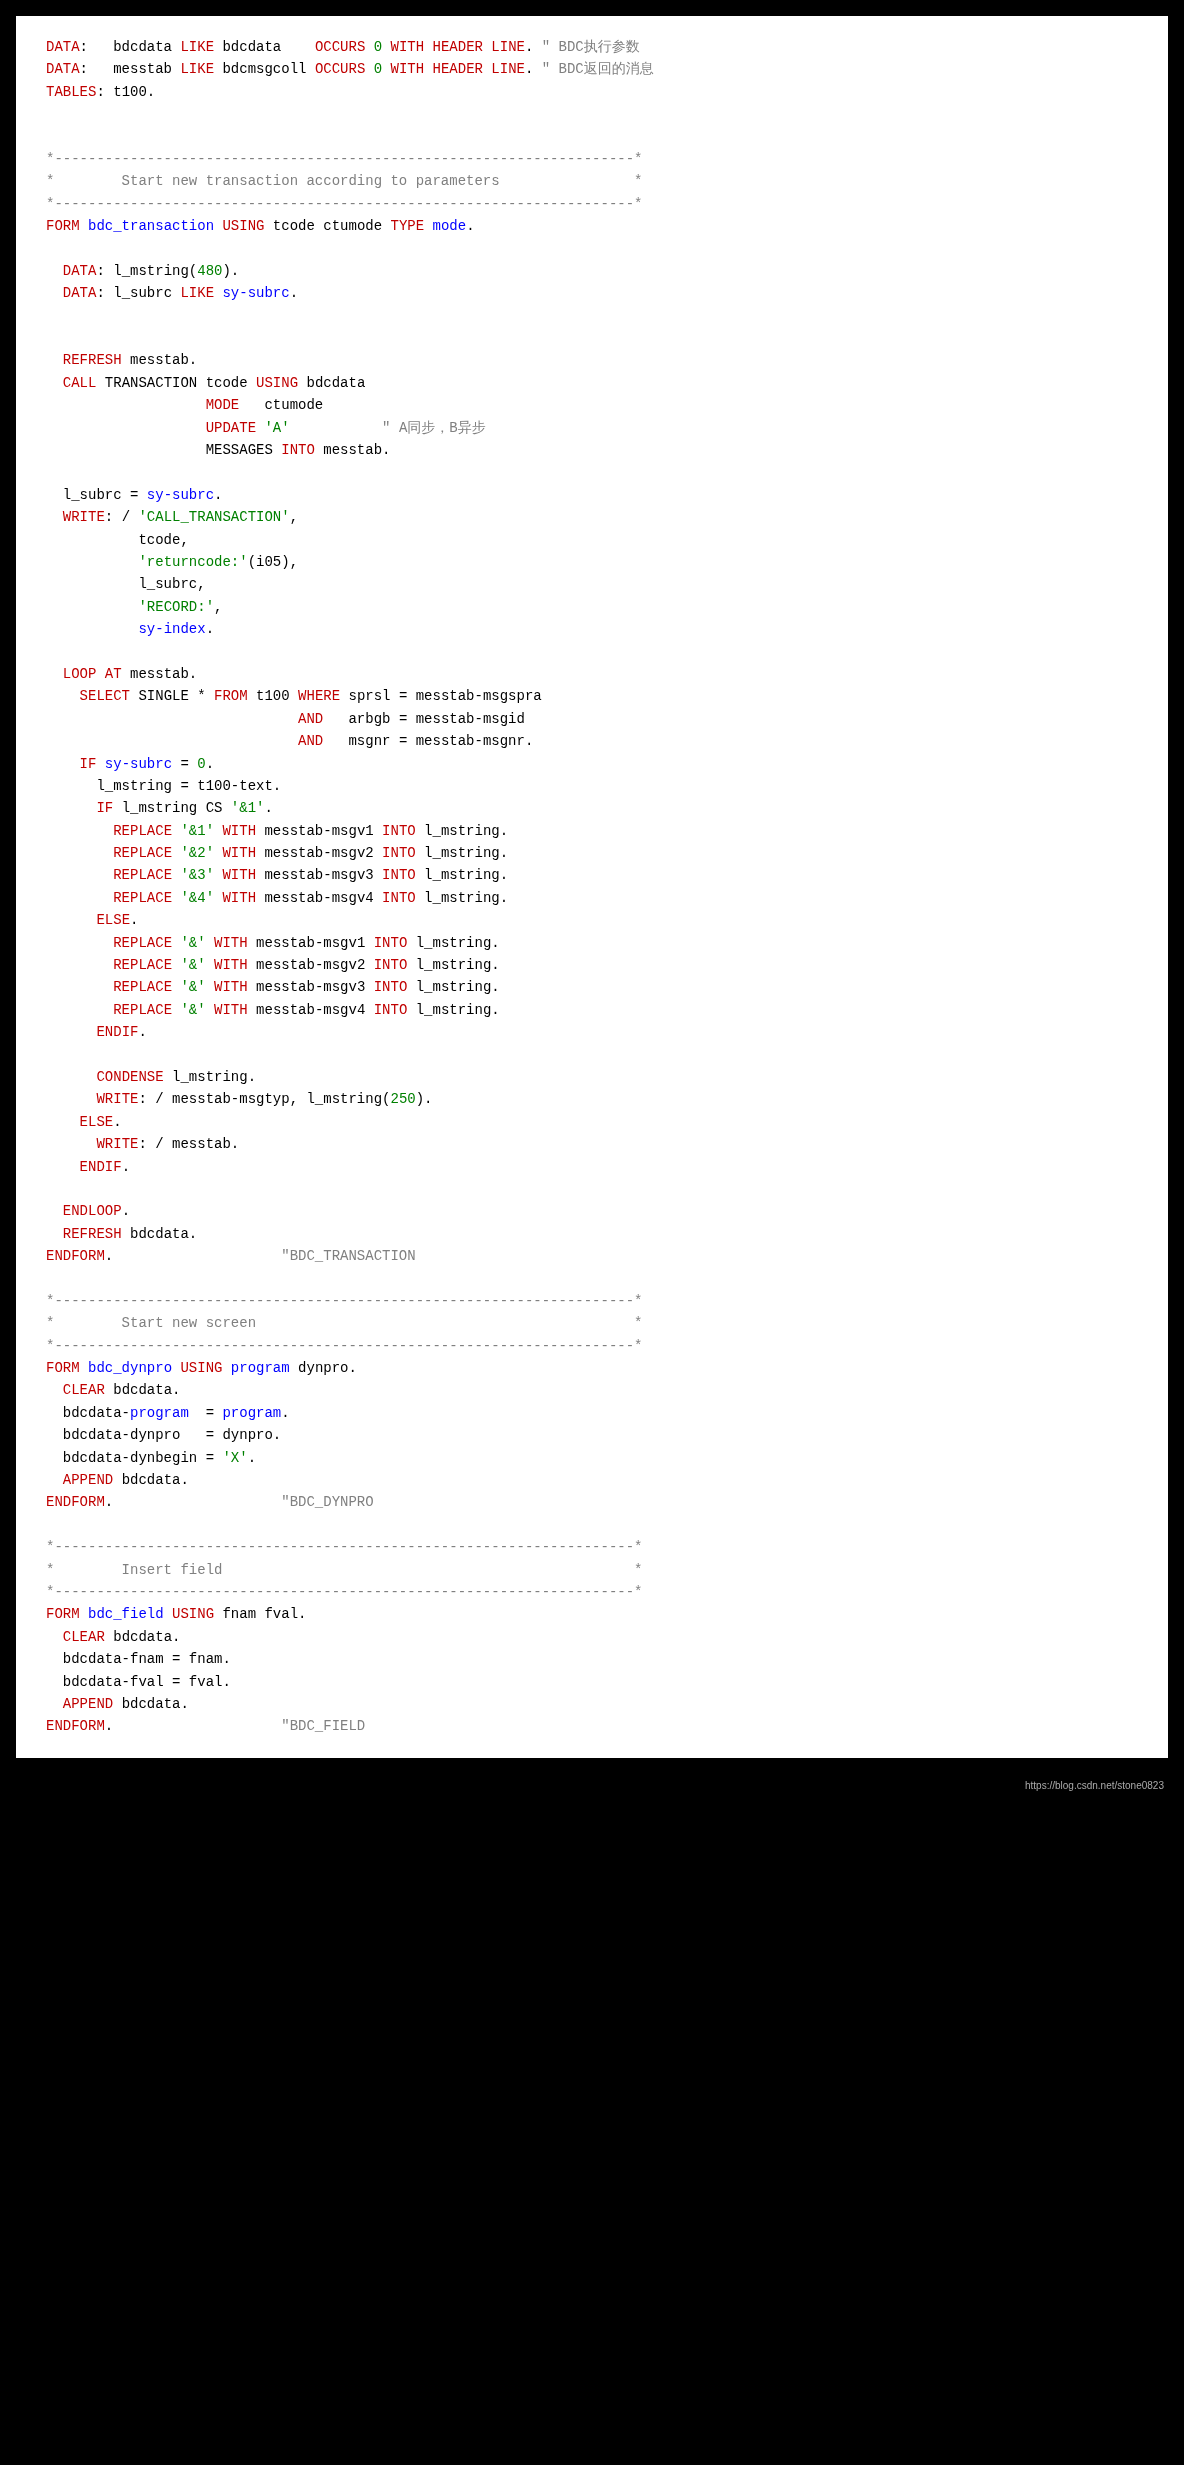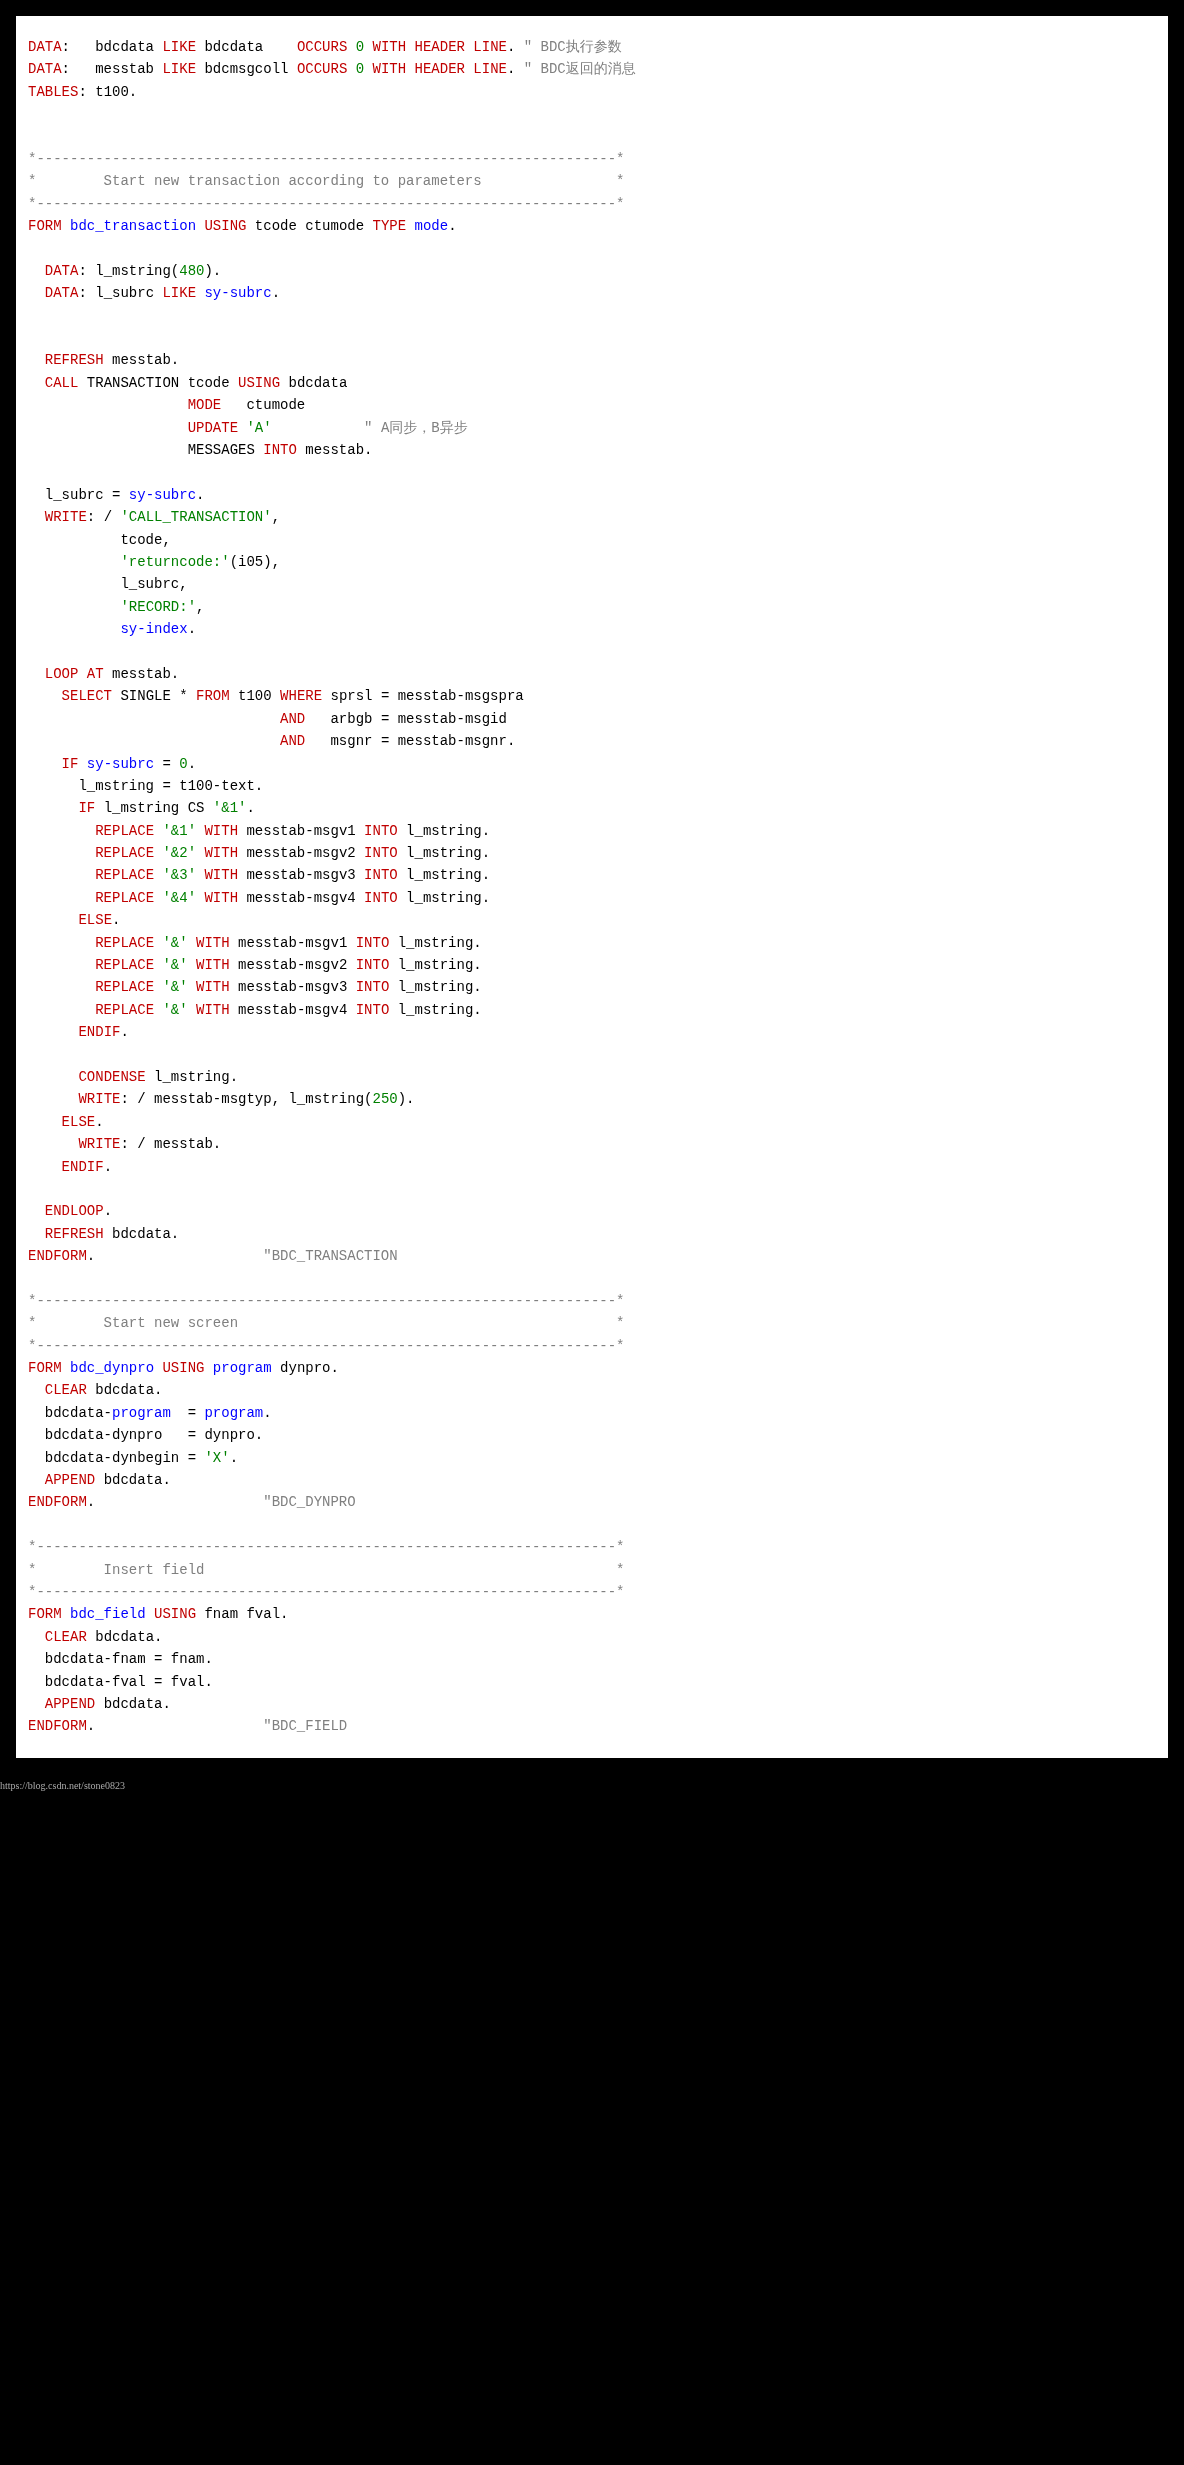--- a/index.html
+++ b/index.html
@@ -6,35 +6,35 @@
     margin: 0;
     padding: 0;
     background: #000;
     font-family: Consolas, Monaco, 'Courier New', monospace;
     font-size: 14px;
     line-height: 1.6;
   }
   .container {
     background: #fff;
     margin: 16px;
-    padding: 20px 12px;
+    padding: 20px 30px;
     white-space: pre;
     overflow-x: auto;
   }
   .tok-red { color: #c00000; }
   .tok-blue { color: #0000ff; }
   .tok-green { color: #008000; }
   .tok-gray { color: #808080; }
   .tok-black { color: #000; }
   .watermark {
     color: #aaa;
     font-size: 10px;
-    text-align: left;
+    text-align: right;
     padding: 4px 20px 8px 0;
-    font-family: Liberation Serif, serif;
+    font-family: Liberation Sans, sans-serif;
   }
 </style>
 </head>
 <body>
 
 <div class="container" id="code"><span class="tok-red">DATA</span><span class="tok-black">:   bdcdata </span><span class="tok-red">LIKE</span><span class="tok-black"> bdcdata    </span><span class="tok-red">OCCURS</span><span class="tok-black"> </span><span class="tok-green">0</span><span class="tok-black"> </span><span class="tok-red">WITH HEADER LINE</span><span class="tok-black">. </span><span class="tok-gray">" BDC执行参数</span>
 <span class="tok-red">DATA</span><span class="tok-black">:   messtab </span><span class="tok-red">LIKE</span><span class="tok-black"> bdcmsgcoll </span><span class="tok-red">OCCURS</span><span class="tok-black"> </span><span class="tok-green">0</span><span class="tok-black"> </span><span class="tok-red">WITH HEADER LINE</span><span class="tok-black">. </span><span class="tok-gray">" BDC返回的消息</span>
 <span class="tok-red">TABLES</span><span class="tok-black">: t100.</span>
 
 

